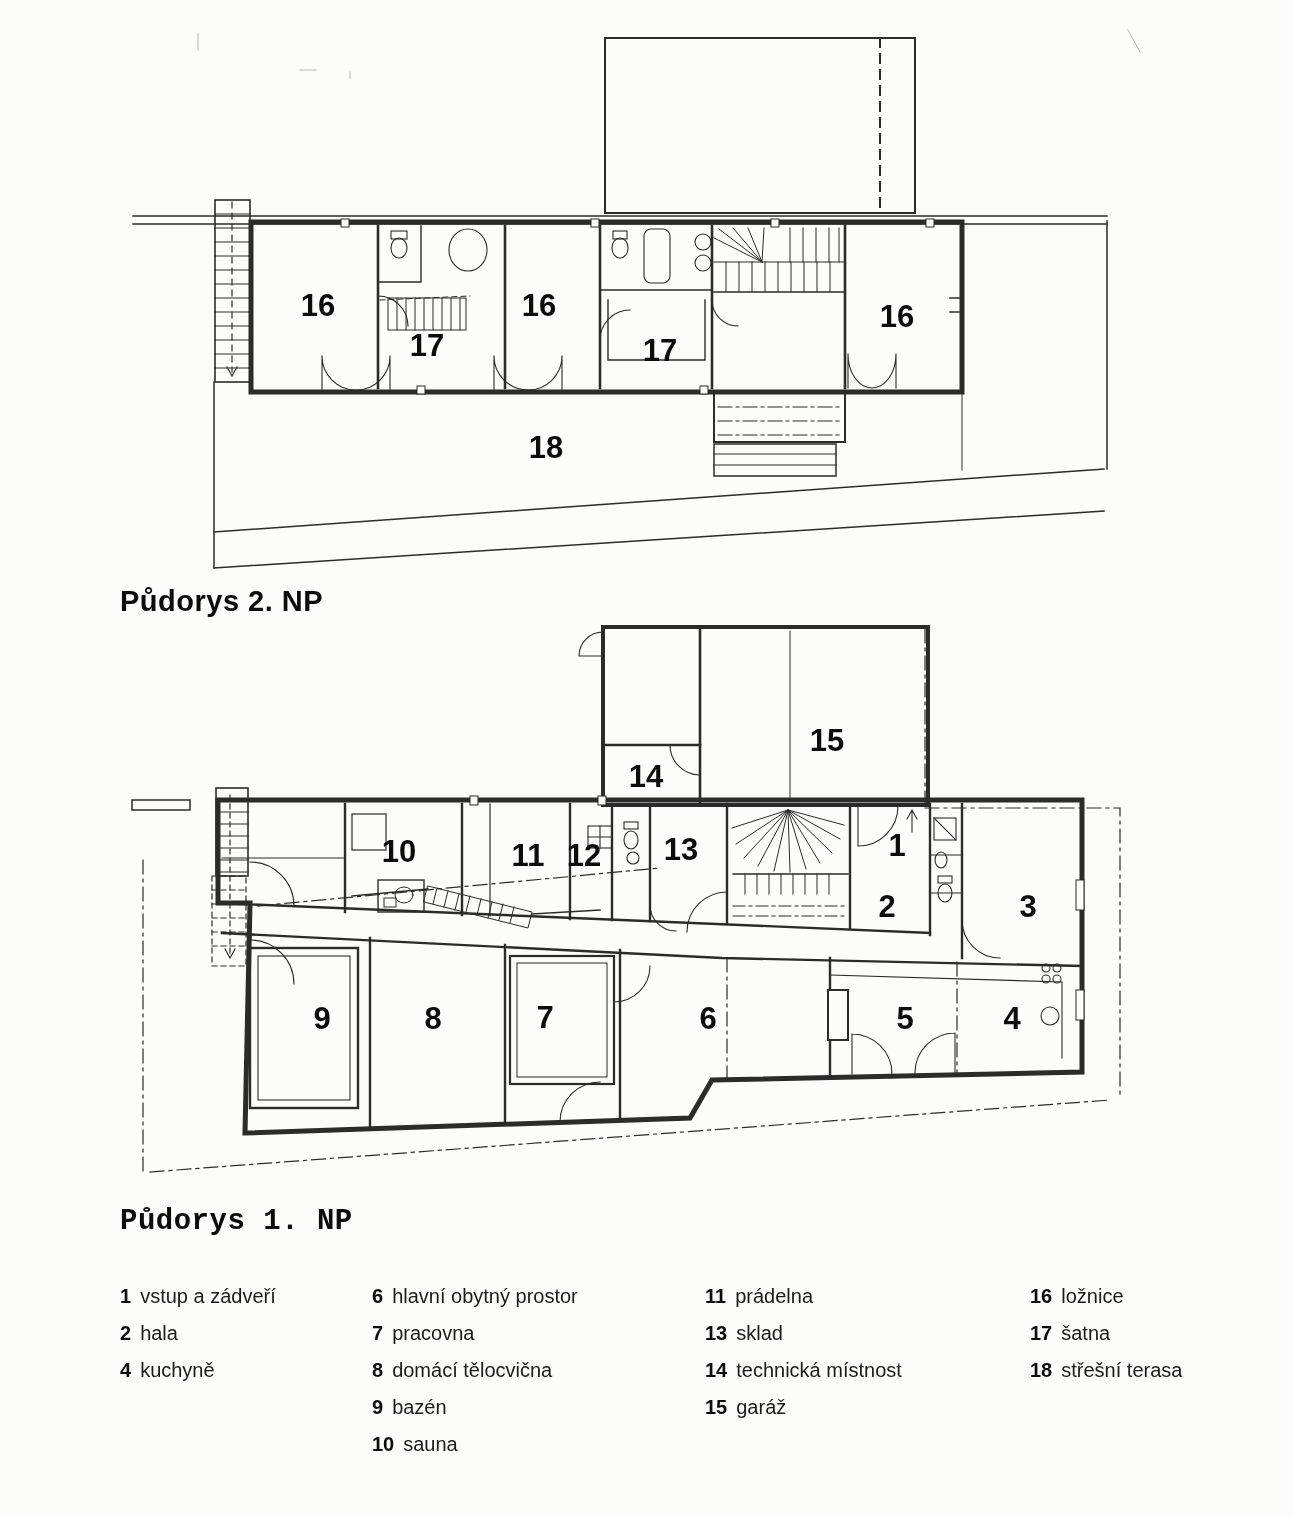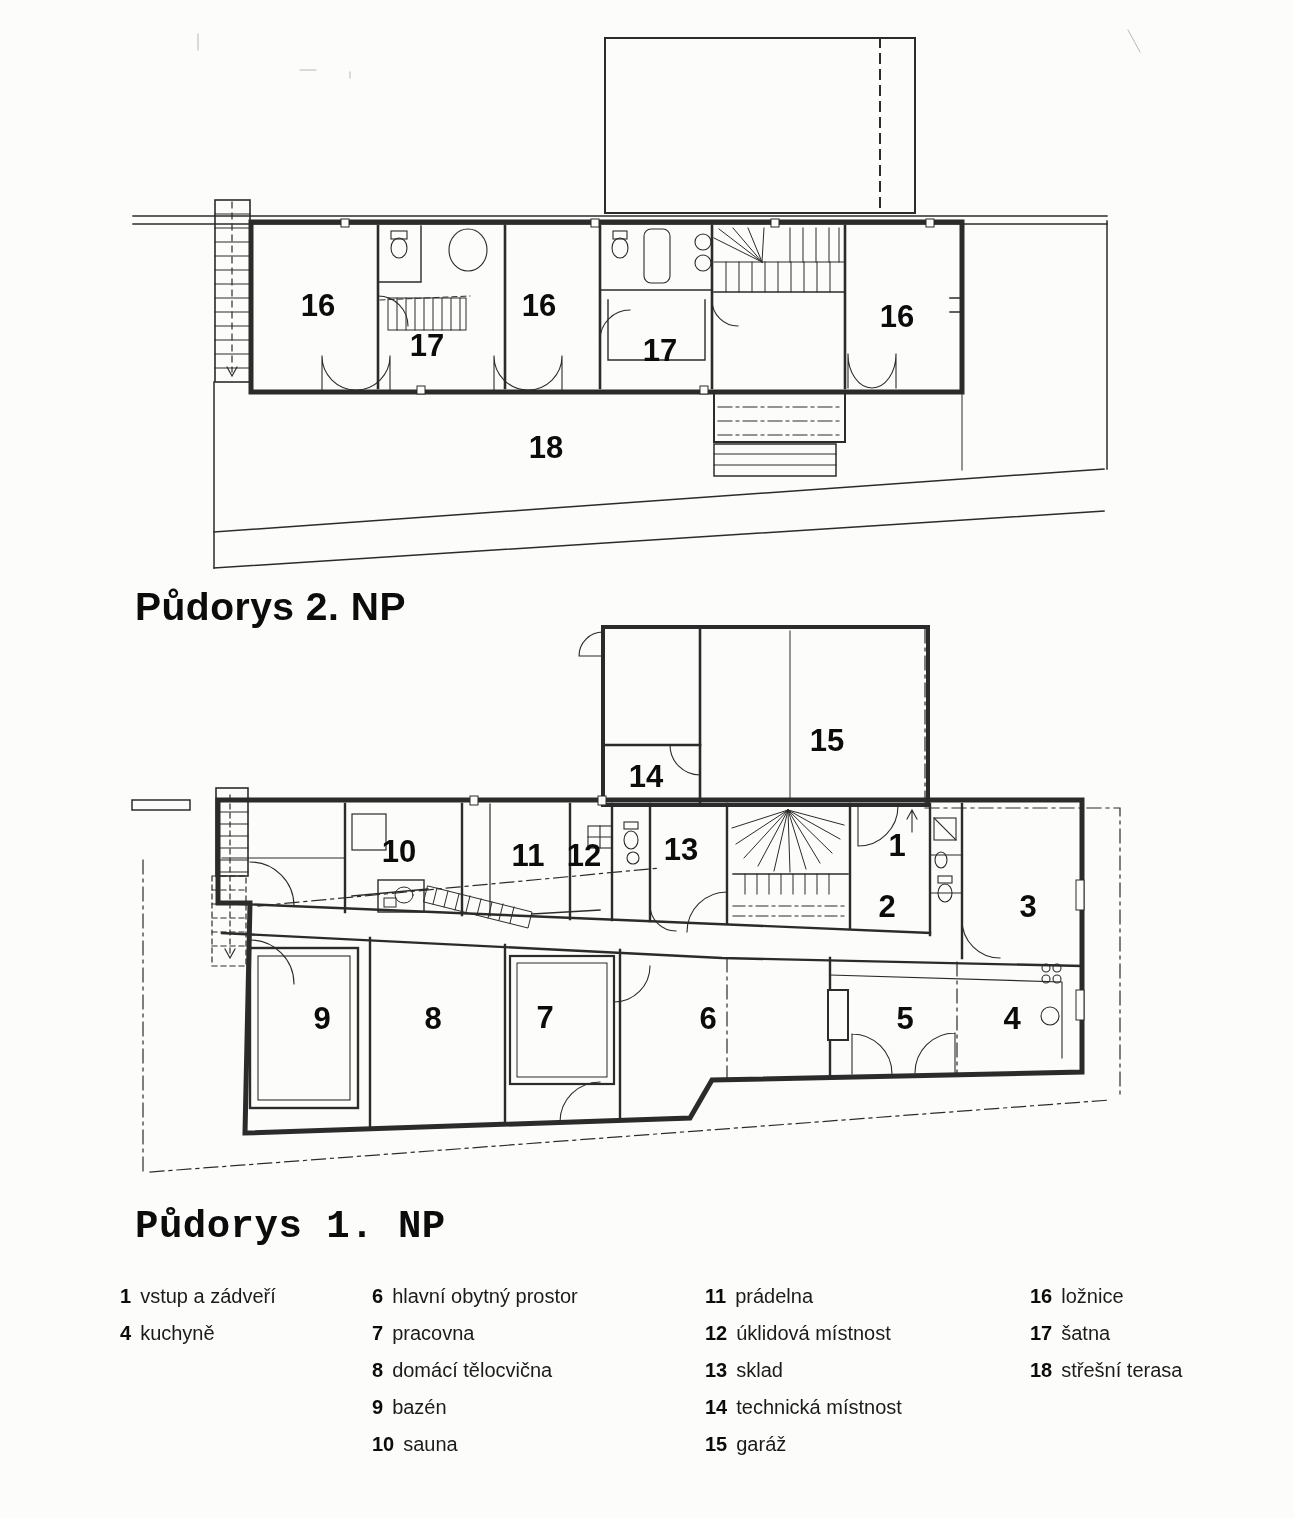--- a/index.html
+++ b/index.html
@@ -4,21 +4,21 @@
 <style>
   html,body{margin:0;padding:0;}
   body{
     width:1294px;height:1518px;position:relative;
     background:#fcfcfa;color:#101010;
     font-family:"Liberation Sans","DejaVu Sans",sans-serif;
     overflow:hidden;
   }
   svg.linework{position:absolute;left:0;top:0;}
   .plan-title{
-    position:absolute;font-size:39px;font-weight:bold;letter-spacing:.5px;color:#0c0c0c;margin-left:15px;
+    position:absolute;font-size:29px;font-weight:bold;letter-spacing:.5px;color:#0c0c0c;
   }
   .legend{position:absolute;top:1278px;}
   .lg-row{font-size:20px;line-height:37px;color:#1b1b1b;white-space:nowrap;}
   .lg-num{font-weight:bold;margin-right:9px;color:#0c0c0c;}
   svg text.room-num{
     font-family:"Liberation Sans","DejaVu Sans",sans-serif;
     font-weight:bold;font-size:31px;fill:#0c0c0c;text-anchor:middle;
   }
 </style>
 </head>
@@ -263,32 +263,32 @@
     <text class="room-num" x="905" y="1018" dy="0.36em">5</text>
     <text class="room-num" x="1012" y="1018" dy="0.36em">4</text>
   </g>
 </svg>
 
 <div class="plan-title" style="left:120px;top:585px;">Půdorys 2. NP</div>
 <div class="plan-title" style="left:120px;top:1205px;font-family:Liberation Mono, monospace;">Půdorys 1. NP</div>
 
 <div class="legend" style="left:120px;">
   <div class="lg-row"><span class="lg-num">1</span><span>vstup a zádveří</span></div>
+  <div class="lg-row"><span class="lg-num">2</span><span>hala</span></div>
   <div class="lg-row"><span class="lg-num">4</span><span>kuchyně</span></div>
 </div>
 <div class="legend" style="left:372px;">
   <div class="lg-row"><span class="lg-num">6</span><span>hlavní obytný prostor</span></div>
   <div class="lg-row"><span class="lg-num">7</span><span>pracovna</span></div>
   <div class="lg-row"><span class="lg-num">8</span><span>domácí tělocvična</span></div>
   <div class="lg-row"><span class="lg-num">9</span><span>bazén</span></div>
   <div class="lg-row"><span class="lg-num">10</span><span>sauna</span></div>
 </div>
 <div class="legend" style="left:705px;">
   <div class="lg-row"><span class="lg-num">11</span><span>prádelna</span></div>
-  <div class="lg-row"><span class="lg-num">12</span><span>úklidová místnost</span></div>
   <div class="lg-row"><span class="lg-num">13</span><span>sklad</span></div>
   <div class="lg-row"><span class="lg-num">14</span><span>technická místnost</span></div>
   <div class="lg-row"><span class="lg-num">15</span><span>garáž</span></div>
 </div>
 <div class="legend" style="left:1030px;">
   <div class="lg-row"><span class="lg-num">16</span><span>ložnice</span></div>
   <div class="lg-row"><span class="lg-num">17</span><span>šatna</span></div>
   <div class="lg-row"><span class="lg-num">18</span><span>střešní terasa</span></div>
 </div>
 

